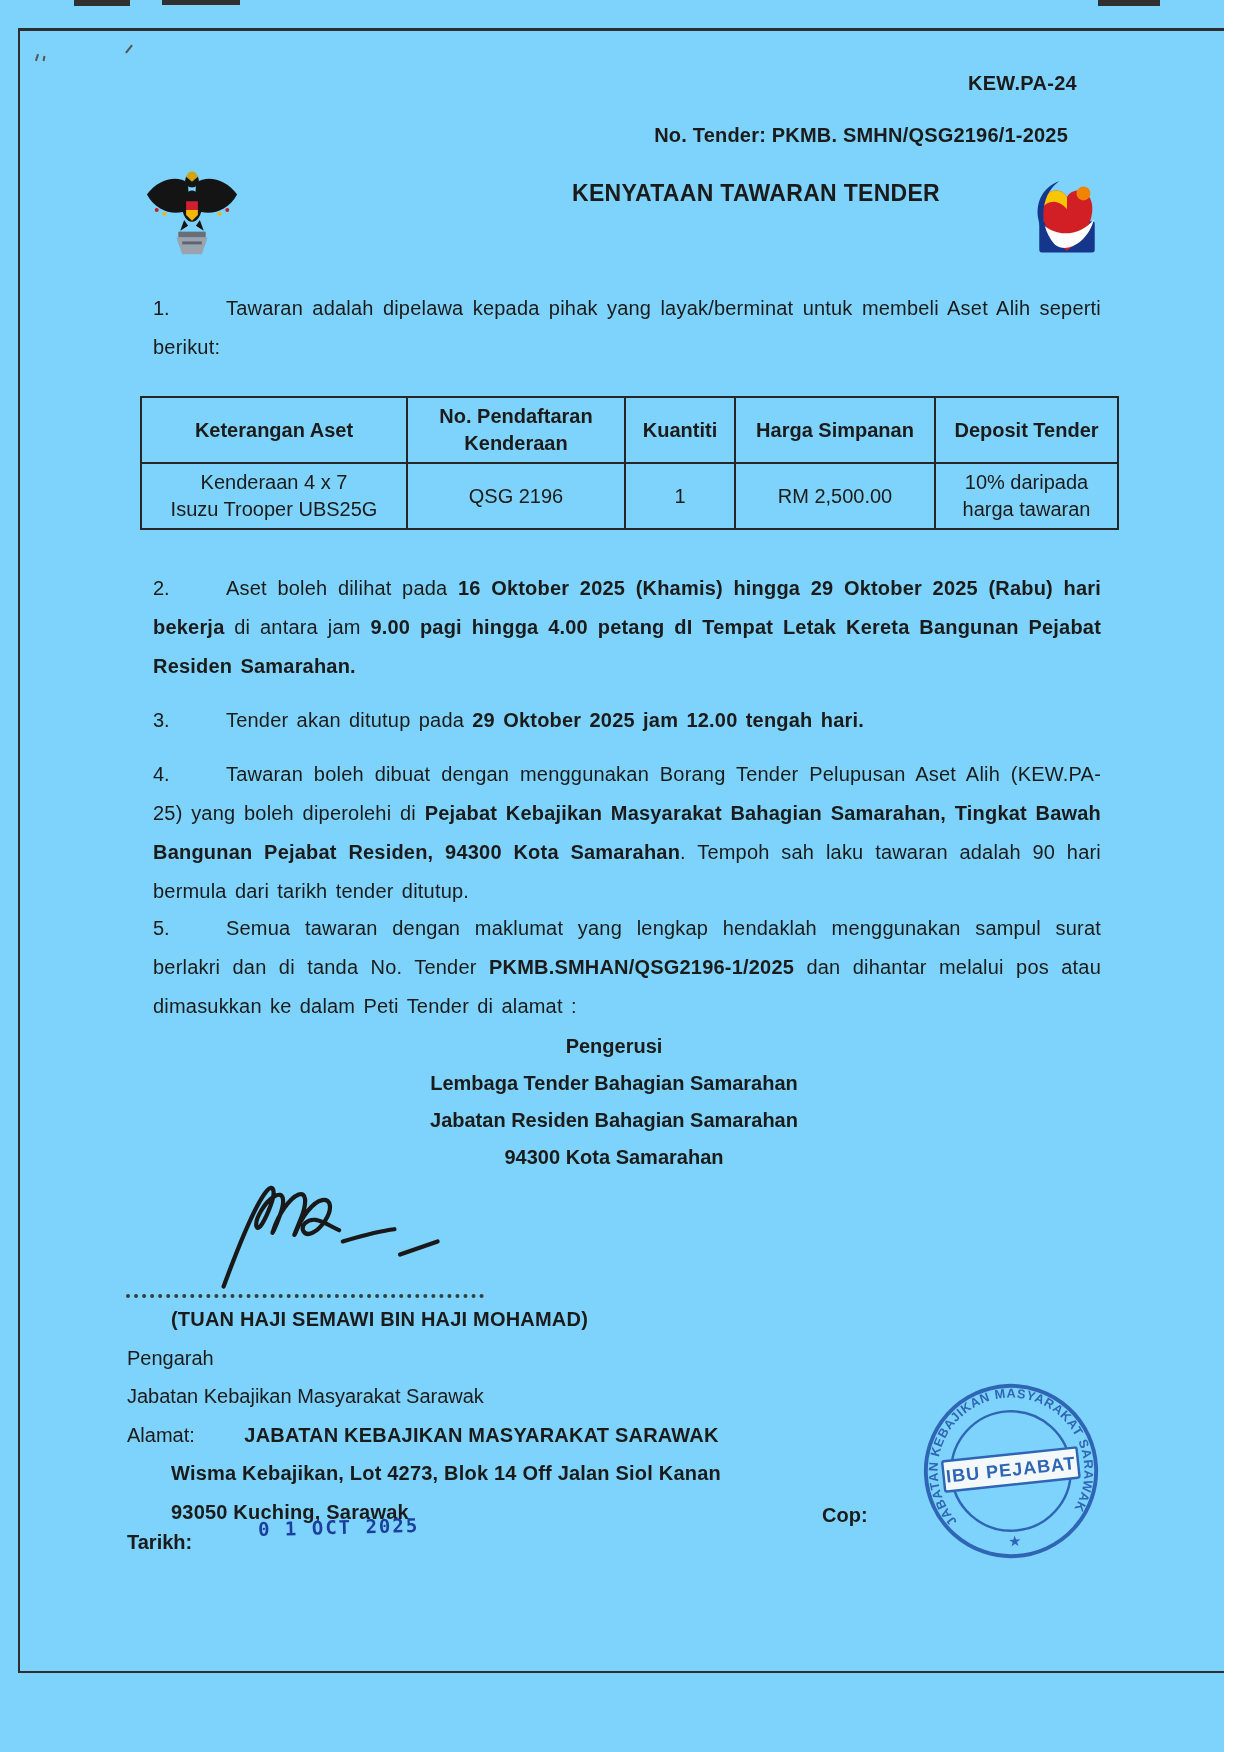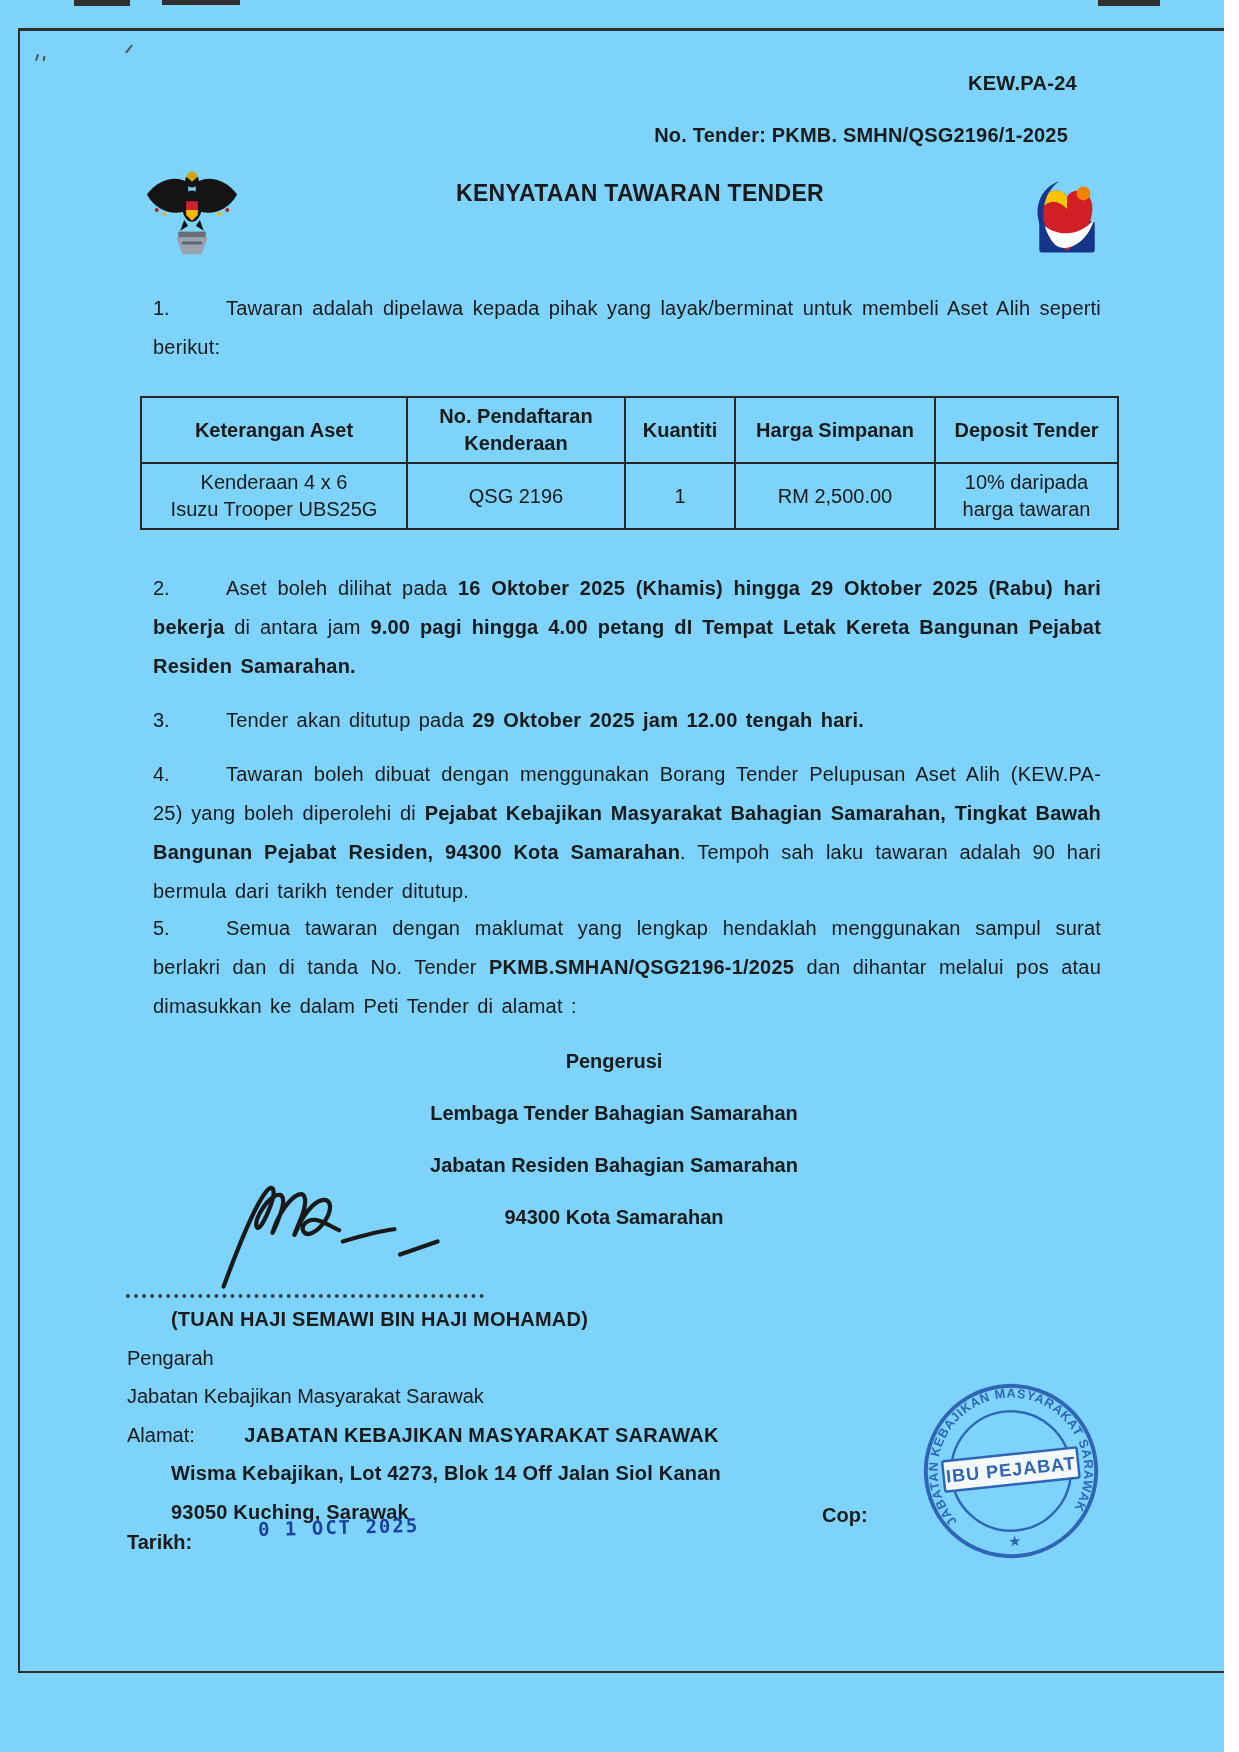--- a/index.html
+++ b/index.html
@@ -9,42 +9,42 @@
     font-family:"Liberation Sans", sans-serif; color:#1b1b1b;
   }
   .frame {
     position:absolute; left:18px; top:28px; width:1214px; height:1640px;
     border:2px solid #2e2e2e; border-top-width:3px;
   }
   .art { position:absolute; background:#303030; }
   .ink { position:absolute; background:#555; }
   .kew  { position:absolute; top:72px;  right:147px; font-size:20px; font-weight:700; letter-spacing:0.3px; }
   .tno  { position:absolute; top:124px; right:156px; font-size:20px; font-weight:700; letter-spacing:0.2px; }
-  .title{ position:absolute; top:174px; left:340px; width:600px; text-align:center;
+  .title{ position:absolute; top:174px; left:340px; width:600px; text-align:right;
           font-size:23px; font-weight:700; line-height:38px; letter-spacing:0.3px; }
   .crest{ position:absolute; left:143px; top:164px; width:98px; height:100px; }
   .jkm  { position:absolute; left:1028px; top:170px; width:78px; height:92px; }
   .p { position:absolute; left:140px; width:948px; margin:13px;
        font-size:20px; line-height:39px; text-align:justify;
        letter-spacing:0.2px; word-spacing:2.5px; }
   .pnum { display:inline-block; width:73px; letter-spacing:0; word-spacing:0; }
   .b { font-weight:700; }
   table.assets {
     position:absolute; left:140px; top:396px; width:977px;
     border-collapse:collapse; font-size:20px; table-layout:fixed;
   }
   table.assets th, table.assets td {
     border:2px solid #262626; text-align:center; vertical-align:middle;
     padding:5px 4px; line-height:27px; white-space:pre-line;
   }
   table.assets th { font-weight:700; }
   table.assets td { font-weight:400; }
   .addr { position:absolute; left:140px; top:1028px; width:948px; text-align:center;
           font-weight:700; font-size:20px; line-height:37px; }
-  .addr div { margin:15px; }
+  .addr div { margin:0; }
   .signature { position:absolute; left:205px; top:1172px; width:300px; height:122px; }
   .dotline { position:absolute; left:126px; top:1290px; width:358px; height:4px;
              border-bottom:4px dotted #3c3c3c; }
   .sig { position:absolute; left:127px; top:1300px; font-size:20px; line-height:38.5px; }
   .sig .bold { font-weight:700; letter-spacing:0.2px;margin-left:44px; }
   .tarikh { position:absolute; left:127px; top:1510px; font-size:20px; font-weight:700;margin-top:21px; }
   .datestamp { position:absolute; left:258px; top:1516px;
                font-family:"DejaVu Sans Mono", monospace; font-size:19px; font-weight:700;
                color:#1c3f9e; letter-spacing:2px; transform:rotate(-1.5deg); }
   .cop { position:absolute; left:822px; top:1504px; font-size:20px; font-weight:700; }
@@ -118,21 +118,21 @@
       <tr>
         <th>Keterangan Aset</th>
         <th>No. Pendaftaran Kenderaan</th>
         <th>Kuantiti</th>
         <th>Harga Simpanan</th>
         <th>Deposit Tender</th>
       </tr>
     </thead>
     <tbody>
       <tr>
-        <td>Kenderaan 4 x 6
+        <td>Kenderaan 4 x 7
 Isuzu Trooper UBS25G</td>
         <td>QSG 2196</td>
         <td>1</td>
         <td>RM 2,500.00</td>
         <td>10% daripada
 harga tawaran</td>
       </tr>
     </tbody>
   </table>
 

